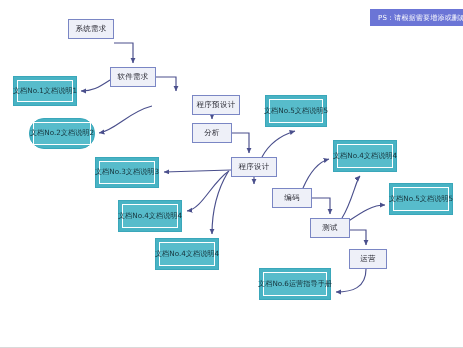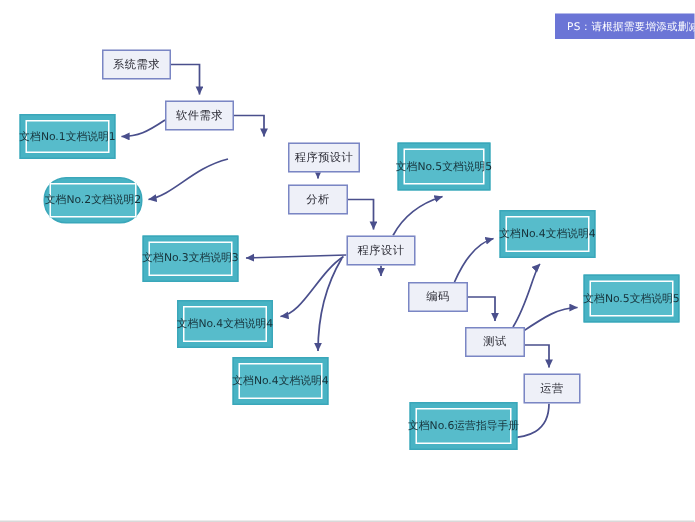--- a/index.html
+++ b/index.html
@@ -107,21 +107,21 @@
       <path d="M342,218 C 352,202 356,180 360,176"></path>
 
       <path d="M347,222 C 362,212 372,205 385,205"></path>
 
       <path d="M350,230 L366,230 L366,245"></path>
 
       <path d="M366,269 C 366,288 352,292 336,292"></path>
     </g>
   </svg>
 
-  <div class="node proc" style="left:68px;top:33px;width:46px;height:20px;">
+  <div class="node proc" style="left:68px;top:19px;width:46px;height:20px;">
     <span>系统需求</span>
   </div>
   <div class="node proc" style="left:110px;top:67px;width:46px;height:20px;">
     <span>软件需求</span>
   </div>
   <div class="node proc" style="left:152px;top:95px;width:48px;height:20px;margin-left:40px;">
     <span>程序预设计</span>
   </div>
   <div class="node proc" style="left:192px;top:123px;width:40px;height:20px;">
     <span>分析</span>
@@ -188,21 +188,21 @@
     </div>
   </div>
 
   <div class="node doc" style="left:389px;top:183px;width:64px;height:32px;">
     <div class="inner">
       <span>文档No.5</span>
       <span>文档说明5</span>
     </div>
   </div>
 
-  <div class="node doc" style="left:273px;top:268px;width:72px;height:32px;">
+  <div class="node doc" style="left:259px;top:268px;width:72px;height:32px;">
     <div class="inner">
       <span>文档No.6</span>
       <span>运营指导手册</span>
     </div>
   </div>
 
   <div id="banner" style="left:370px;top:9px;width:93px;height:17px;">
     <span>PS：请根据需要增添或删减</span>
   </div>
 

